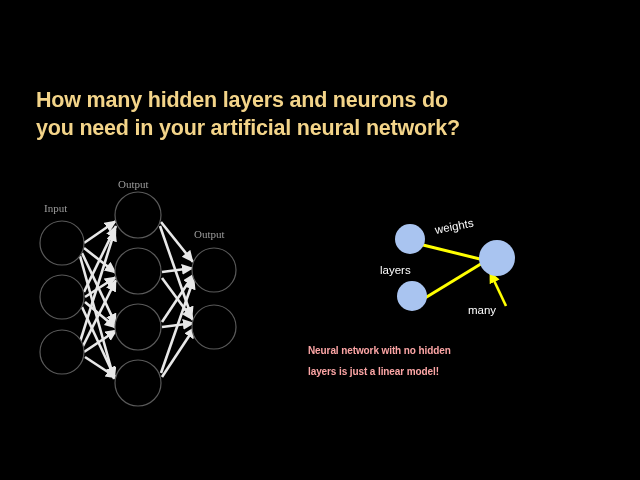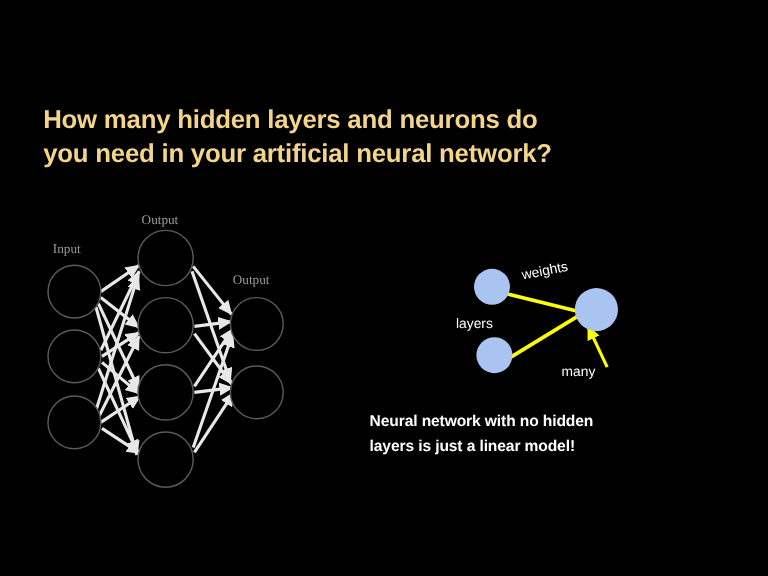--- a/index.html
+++ b/index.html
@@ -81,24 +81,24 @@
   #p-label-bias   { left: 98px; top: 94px; }
 
   
   #caption-block {
     position: absolute;
     left: 308px;
     top: 340px;
     width: 300px;
   }
   .caption-line {
-    color: #ffffff;
+    color: #fca5a5;
     font-family: "Liberation Sans", sans-serif;
     font-weight: bold;
-    font-size: 13px;
+    font-size: 10px;
     line-height: 21px;
     letter-spacing: -0.1px;
     white-space: nowrap;
   }
 </style>
 </head>
 <body>
 
 <div id="slide">
 

